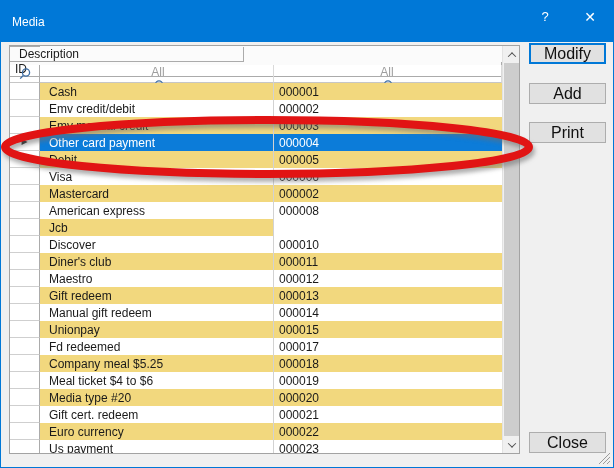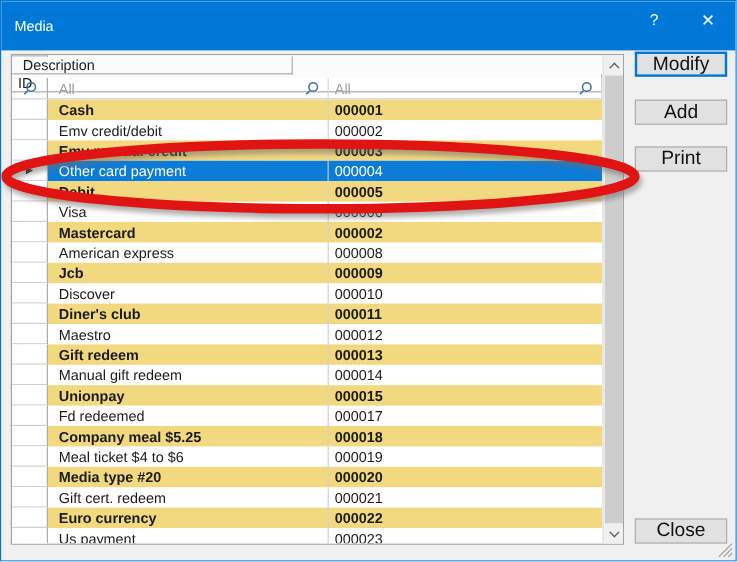--- a/index.html
+++ b/index.html
@@ -23,28 +23,28 @@
     border:1px solid #A3A3A3;}
   .grid-inner{position:absolute;left:0;top:0;right:17px;bottom:0;overflow:hidden;}
   .hrow{display:flex;height:19px;background:#fbfbfb;flex-direction:column;}
   .hcell{border-right:1px solid #ABABAB;border-bottom:1px solid #ABABAB;display:flex;align-items:center;}
   .hcell.sel{width:30px;position:relative;}
   .hcell.desc{width:234px;padding-left:9px;}
   .hcell.id{flex:1;padding-left:5px;}
   .corner-tri{position:absolute;right:3px;bottom:3px;width:0;height:0;
     border-left:11px solid transparent;border-bottom:11px solid #BDBDBD;}
   .frow{display:flex;height:18px;background:#fff;}
-  .fcell{border-right:1px solid #DADADA;border-bottom:1px solid #C6C6C6;display:flex;align-items:center;color:#9E9E9E;}
+  .fcell{border-right:1px solid #DADADA;border-bottom:1px solid #C6C6C6;display:flex;align-items:center;color:#9E9E9E;flex-direction:column;}
   .fcell.sel{width:30px;justify-content:center;border-right:1px solid #ABABAB;}
   .fcell.desc{width:234px;padding:0 6px 0 9px;}
   .fcell.id{flex:1;padding:0 6px 0 5px;}
   .fcell .spacer{flex:1;}
   .rows{position:absolute;left:0;top:37px;right:0;bottom:0;overflow:hidden;}
   .row{display:flex;height:17px;background:#fff;}
-  .row.striped .cell.desc,.row.striped .cell.id{background:#F2D87E;font-weight:bold;}
+  .row.striped .cell.desc,.row.striped .cell.id{background:#F2D87E;}
   .row.selected .cell.desc,.row.selected .cell.id{background:#0C7CD9;color:#ffffff;}
   .cell{display:flex;align-items:center;overflow:hidden;white-space:nowrap;}
   .cell.sel{width:30px;background:#fff;border-right:1px solid #ABABAB;border-bottom:1px solid #CFCFCF;justify-content:center;}
   .cell.desc{width:234px;padding-left:9px;border-right:1px solid #D2D2D2;}
   .cell.id{flex:1;padding-left:5px;}
   .arrow{font-size:8px;color:#111;line-height:1;}
   
   .vscroll{position:absolute;top:0;right:0;bottom:0;width:17px;background:#F0F0F0;border-left:1px solid #E2E2E2;}
   .sb-btn{position:absolute;left:0;width:17px;height:17px;display:flex;align-items:center;justify-content:center;}
   .sb-up{top:0;}
@@ -153,21 +153,20 @@
             <div class="cell id">000002</div>
           </div>
           <div class="row">
             <div class="cell sel"></div>
             <div class="cell desc">American express</div>
             <div class="cell id">000008</div>
           </div>
           <div class="row striped">
             <div class="cell sel"></div>
             <div class="cell desc">Jcb</div>
-            <div class="cell id">000009</div>
           </div>
           <div class="row">
             <div class="cell sel"></div>
             <div class="cell desc">Discover</div>
             <div class="cell id">000010</div>
           </div>
           <div class="row striped">
             <div class="cell sel"></div>
             <div class="cell desc">Diner's club</div>
             <div class="cell id">000011</div>

